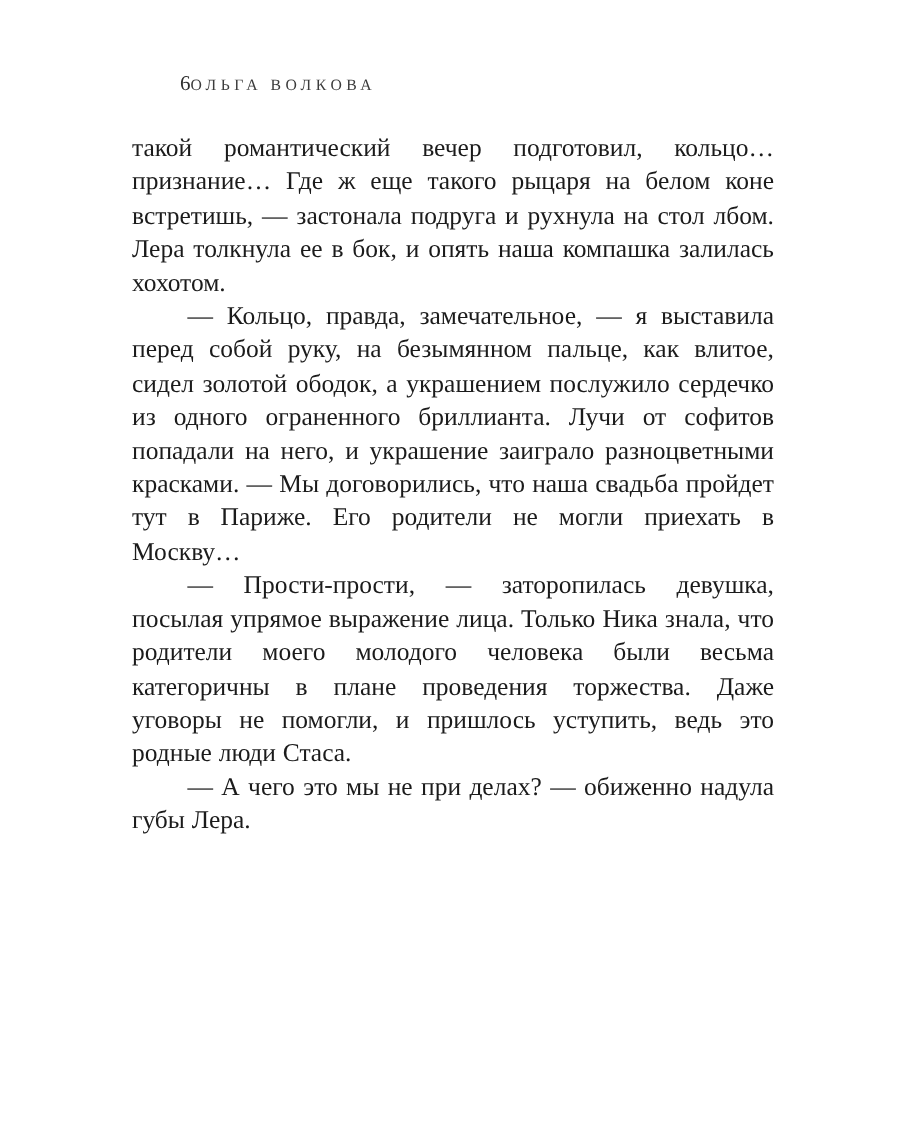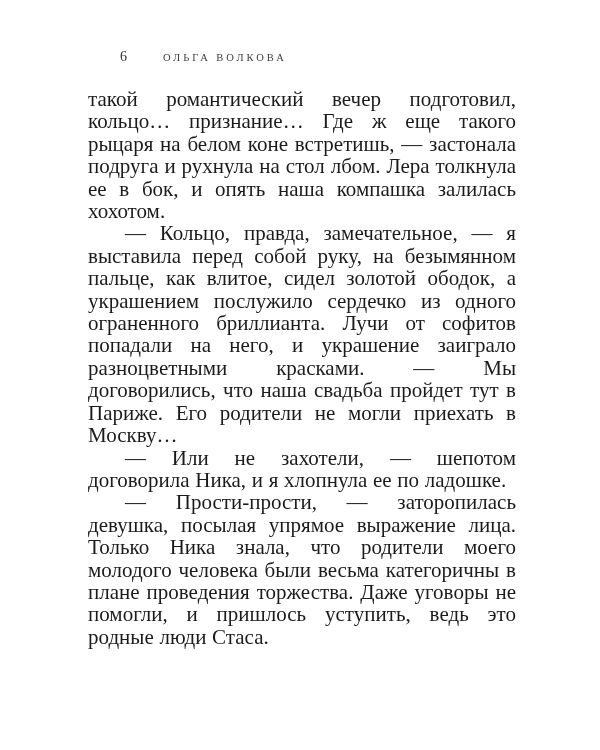--- a/index.html
+++ b/index.html
@@ -27,25 +27,24 @@
   }
   .page-number {
     font-size: 14px;
     color: #2f2f2f;
     line-height: 1;
   }
   .running-title {
     font-size: 10.5px;
     letter-spacing: 3px;
     color: #3c3c3c;
-    margin-left: 36px;
     line-height: 1;
   }
   .content {
-    font-size: 21px;
+    font-size: 17px;
     line-height: 22.4px;
     text-align: justify;
     hyphens: auto;
     -webkit-hyphens: auto;
     word-spacing: 0.02em;
   }
   .content p {
     margin: 0;
     text-indent: 37px;
   }
@@ -59,17 +58,17 @@
 <div class="page">
 
   <div class="page-header">
     <span class="page-number">6</span>
     <span class="running-title">ОЛЬГА ВОЛКОВА</span>
   </div>
 
   <div class="content">
     <p class="no-indent">такой романтический вечер подготовил, кольцо… признание… Где ж еще такого рыцаря на белом коне встретишь, — застонала подруга и рухнула на стол лбом. Лера толкнула ее в бок, и опять наша компашка залилась хохотом.</p>
     <p>— Кольцо, правда, замечательное, — я выставила перед собой руку, на безымянном пальце, как влитое, сидел золотой ободок, а украшением послужило сердечко из одного ограненного бриллианта. Лучи от софитов попадали на него, и украшение заиграло разноцветными красками. — Мы договорились, что наша свадьба пройдет тут в Париже. Его родители не могли приехать в Москву…</p>
-    <p>— Или не захотели, — шепотом договорила Ника, и я хлопнула ее по ладошке.</p>
     <p>— Прости-прости, — заторопилась девушка, посылая упрямое выражение лица. Только Ника знала, что родители моего молодого человека были весьма категоричны в плане проведения торжества. Даже уговоры не помогли, и пришлось уступить, ведь это родные люди Стаса.</p>
+    <p>— А чего это мы не при делах? — обиженно надула губы Лера.</p>
   </div>
 
 </div>
 
 </body></html>

